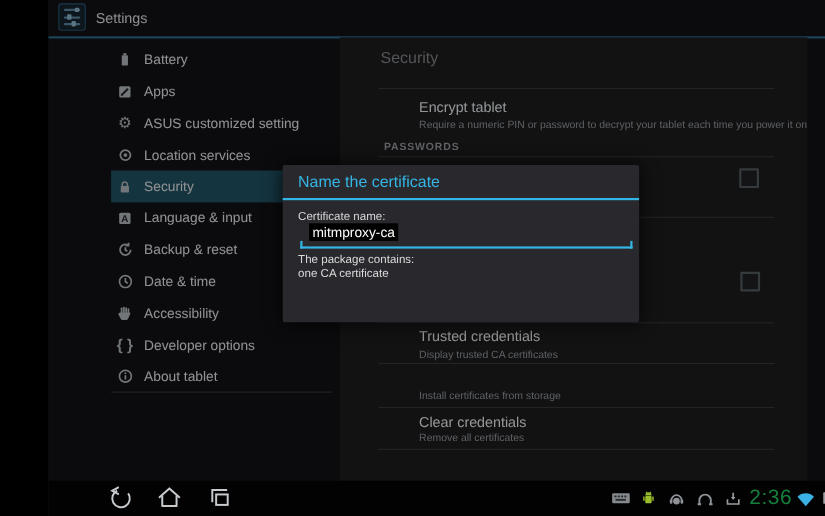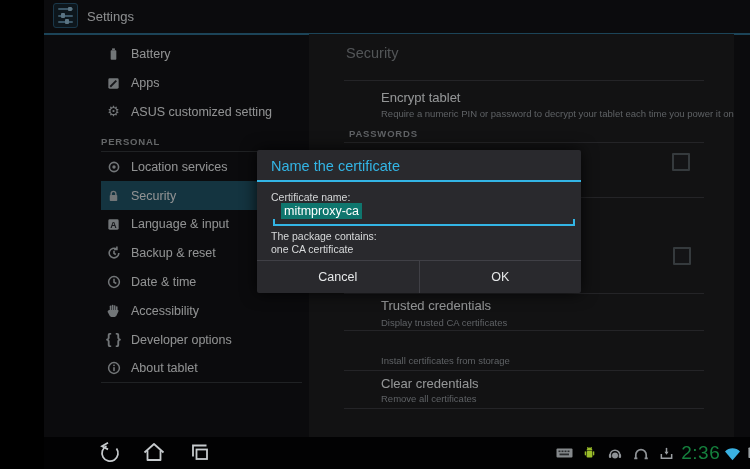--- a/index.html
+++ b/index.html
@@ -38,21 +38,21 @@
   .cbox{position:absolute;width:14px;height:14px;border:2px solid #565e63;border-radius:1px;background:rgba(255,255,255,.02);}
   
   .scrim{position:absolute;left:0;top:0;right:0;height:437px;background:rgba(0,0,0,.38);z-index:5;}
   
   .dialog{position:absolute;left:213px;top:150px;width:324px;height:143px;background:#29292d;z-index:10;
           border-radius:2px;box-shadow:0 0 16px rgba(0,0,0,.8);}
   .dlg-title{position:absolute;left:14px;top:0;height:21px;line-height:32px;font-size:14.5px;color:#33b5e5;}
   .dlg-rule{position:absolute;left:0;right:0;top:30px;height:2px;background:#33b5e5;}
   .dlg-label{position:absolute;left:14px;top:41px;font-size:10.5px;color:#d4d6d7;}
   .dlg-input{position:absolute;left:24px;top:54px;font-size:12.5px;color:#fff;}
-  .selected-text{background:#0f766e;padding:1px 3px;}
+  .selected-text{background:#000000;padding:1px 3px;}
   .dlg-underline{position:absolute;left:16px;width:298px;top:69px;height:5px;
                  border-left:2px solid #33b5e5;border-right:2px solid #33b5e5;border-bottom:2px solid #33b5e5;}
   .dlg-pkg{position:absolute;left:14px;font-size:10.5px;color:#d8dadb;}
   .dlg-buttons{position:absolute;left:0;right:0;bottom:0;height:32px;border-top:1px solid #404046;display:flex;}
   .dlg-btn{flex:1;display:flex;align-items:center;justify-content:center;font-size:12.5px;color:#e6e8e9;cursor:pointer;}
   .dlg-btn.cancel{border-right:1px solid #404046;}
   
   .sysbar{position:absolute;left:0;bottom:0;width:750px;height:32px;background:#020203;z-index:8;}
   .nav{position:absolute;top:3px;width:26px;height:26px;}
   .nav.back{left:52px;} .nav.home{left:97px;} .nav.recents{left:143px;}
@@ -92,23 +92,20 @@
             <line x1="4.5" y1="11.5" x2="11" y2="5" stroke="#24262a" stroke-width="2"></line>
           </svg>
       </span>
       <span class="lbl">Apps</span>
     </div>
     <div class="srow item">
       <span class="icn">⚙</span>
       <span class="lbl">ASUS customized setting</span>
     </div>
 
-    <div class="srow header">
-      <span>PERSONAL</span>
-    </div>
     <div class="srow item">
       <span class="icn">
         <svg width="16" height="16" viewBox="0 0 16 16">
             <circle cx="8" cy="8" r="4.6" fill="none" stroke="#b9bec2" stroke-width="1.6"></circle>
             <circle cx="8" cy="8" r="1.7" fill="#b9bec2"></circle>
           </svg>
       </span>
       <span class="lbl">Location services</span>
     </div>
     <div class="srow item sel">
@@ -209,24 +206,20 @@
   <div class="dialog">
     <div class="dlg-title">Name the certificate</div>
     <div class="dlg-rule"></div>
     <div class="dlg-label">Certificate name:</div>
     <div class="dlg-input">
       <span class="selected-text">mitmproxy-ca</span>
     </div>
     <div class="dlg-underline"></div>
     <div class="dlg-pkg" style="top:80px">The package contains:</div>
     <div class="dlg-pkg" style="top:93px">one CA certificate</div>
-    <div class="dlg-buttons">
-      <div class="dlg-btn cancel">Cancel</div>
-      <div class="dlg-btn">OK</div>
-    </div>
   </div>
 
   <div class="sysbar">
     <span class="nav back">
       <svg width="26" height="26" viewBox="0 0 26 26" fill="none" stroke="#c6cacd" stroke-width="1.8">
         <path d="M10.5 6 A8 8 0 1 0 20.5 8.5"></path>
           <path d="M12 2.8 L6 6.2 L12 9.4" fill="none"></path>
       </svg>
     </span>
     <span class="nav home">

